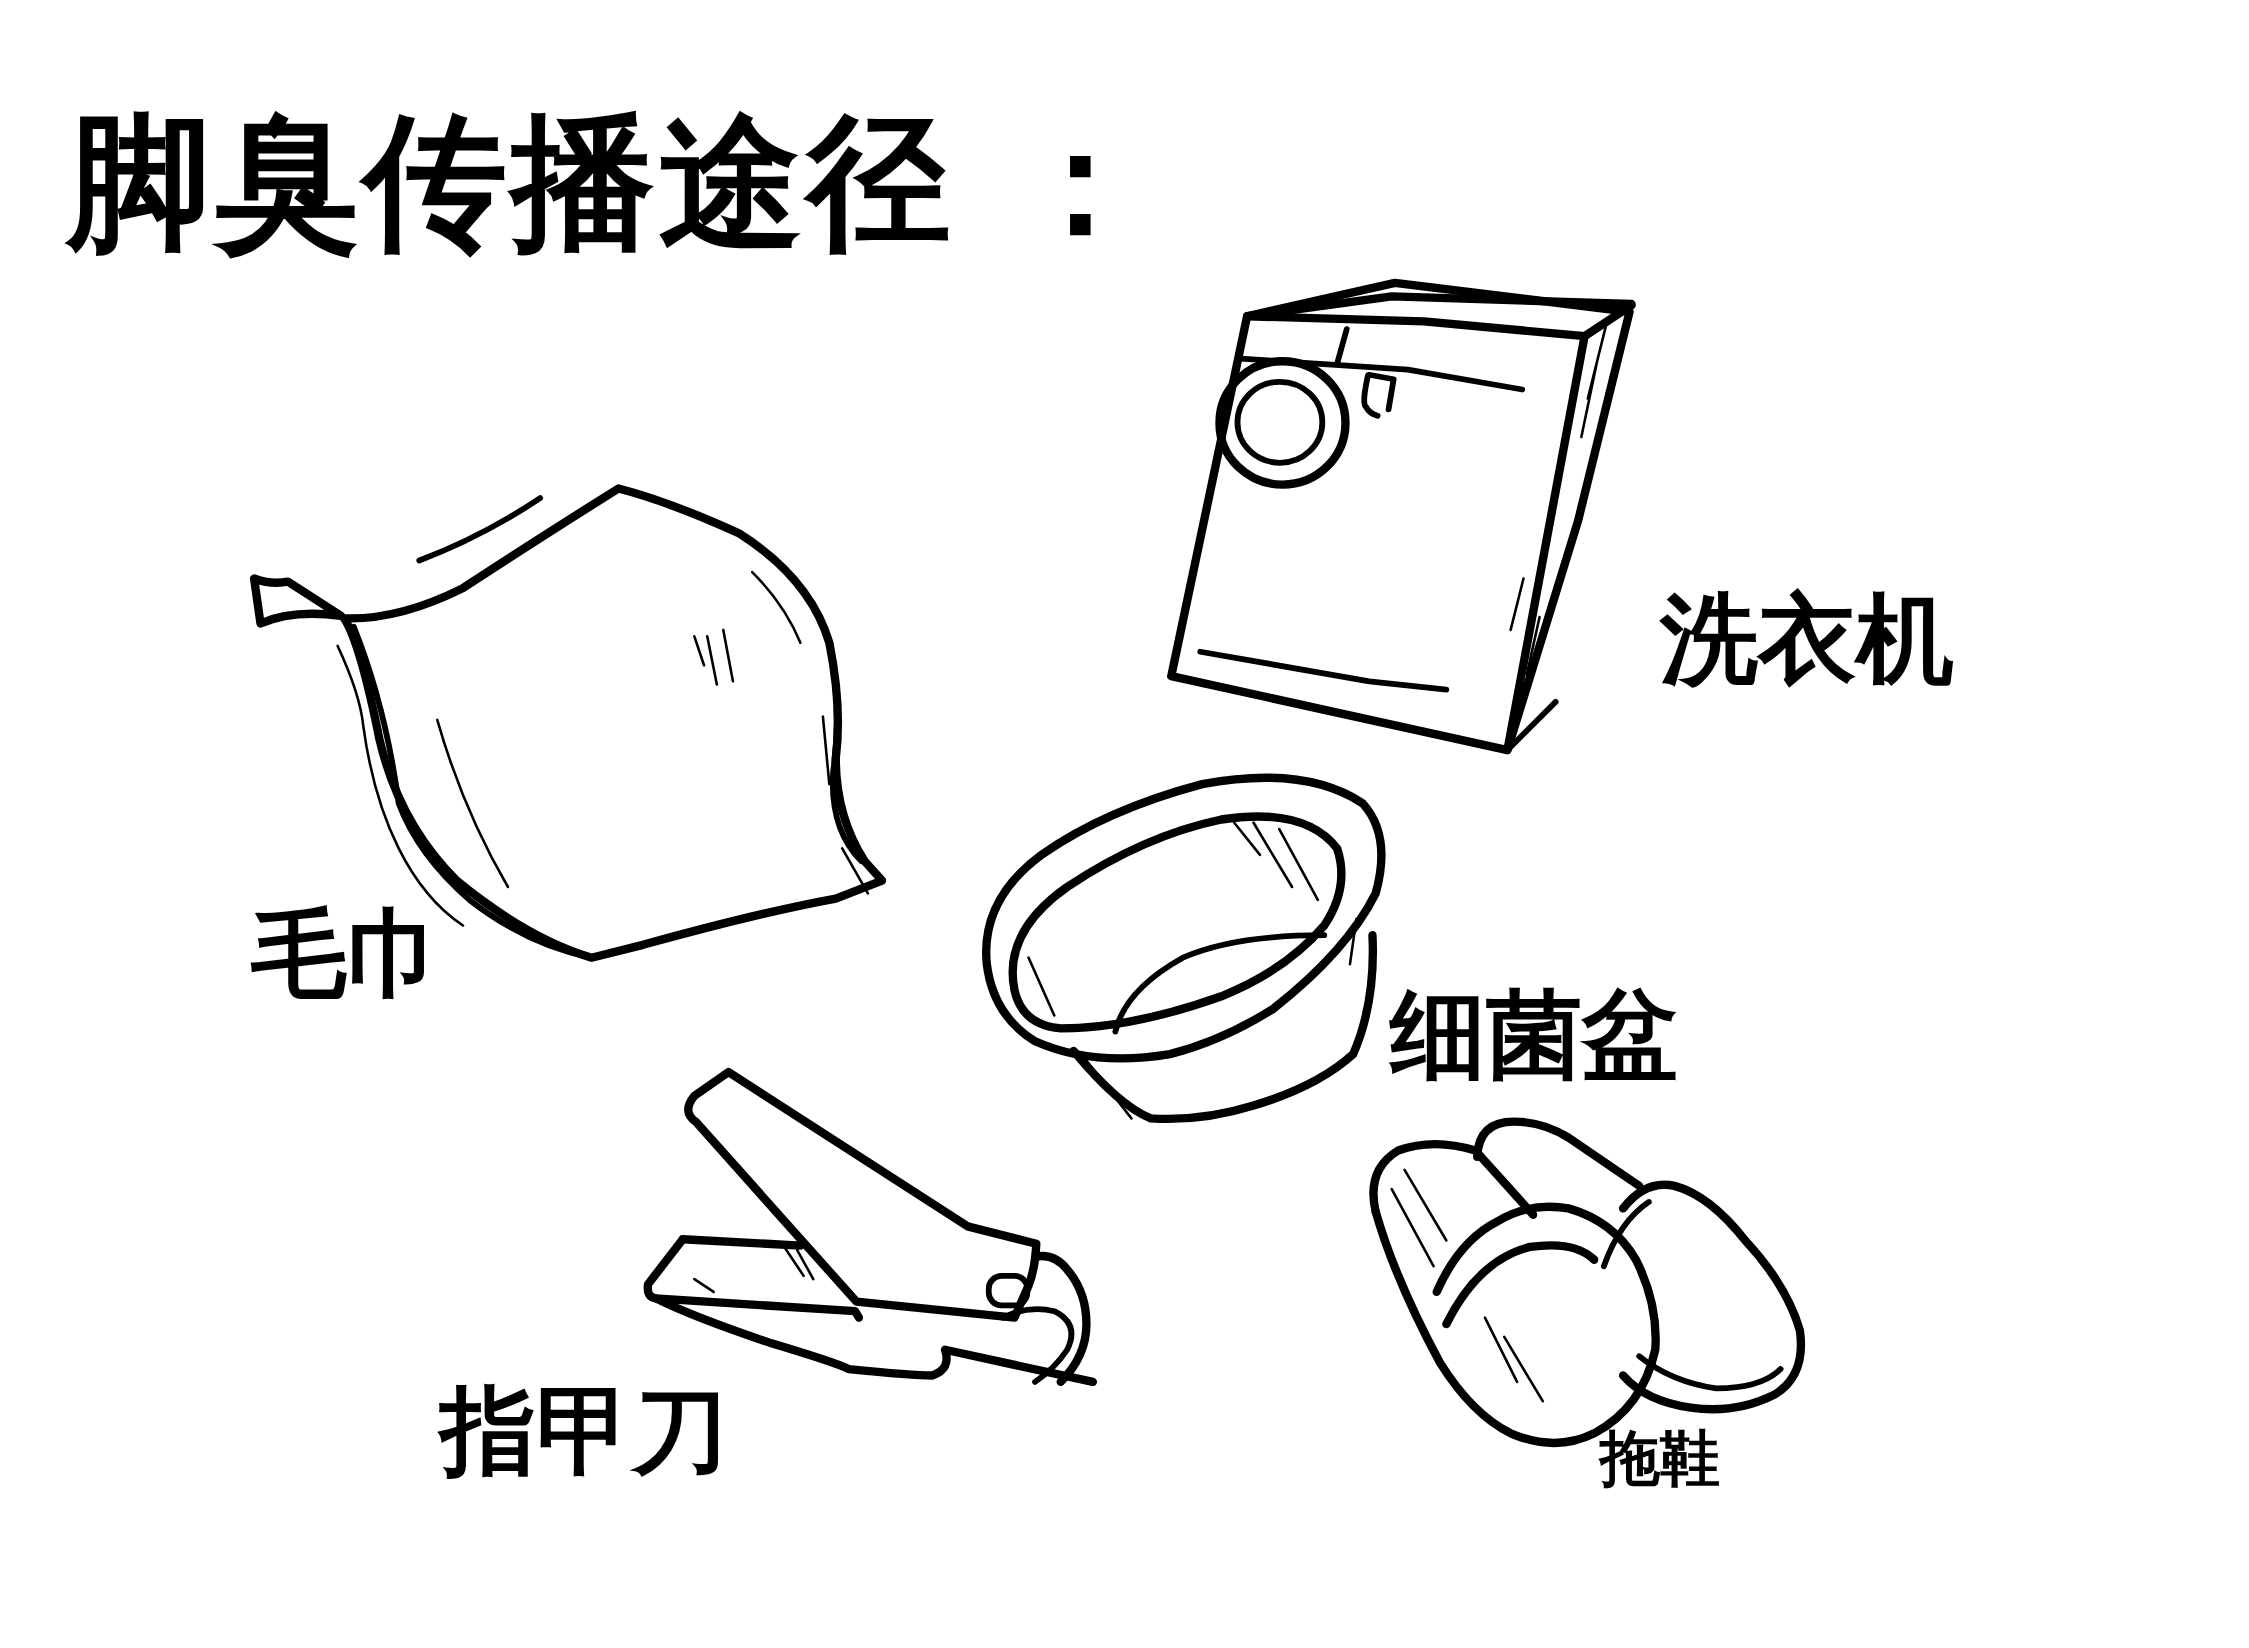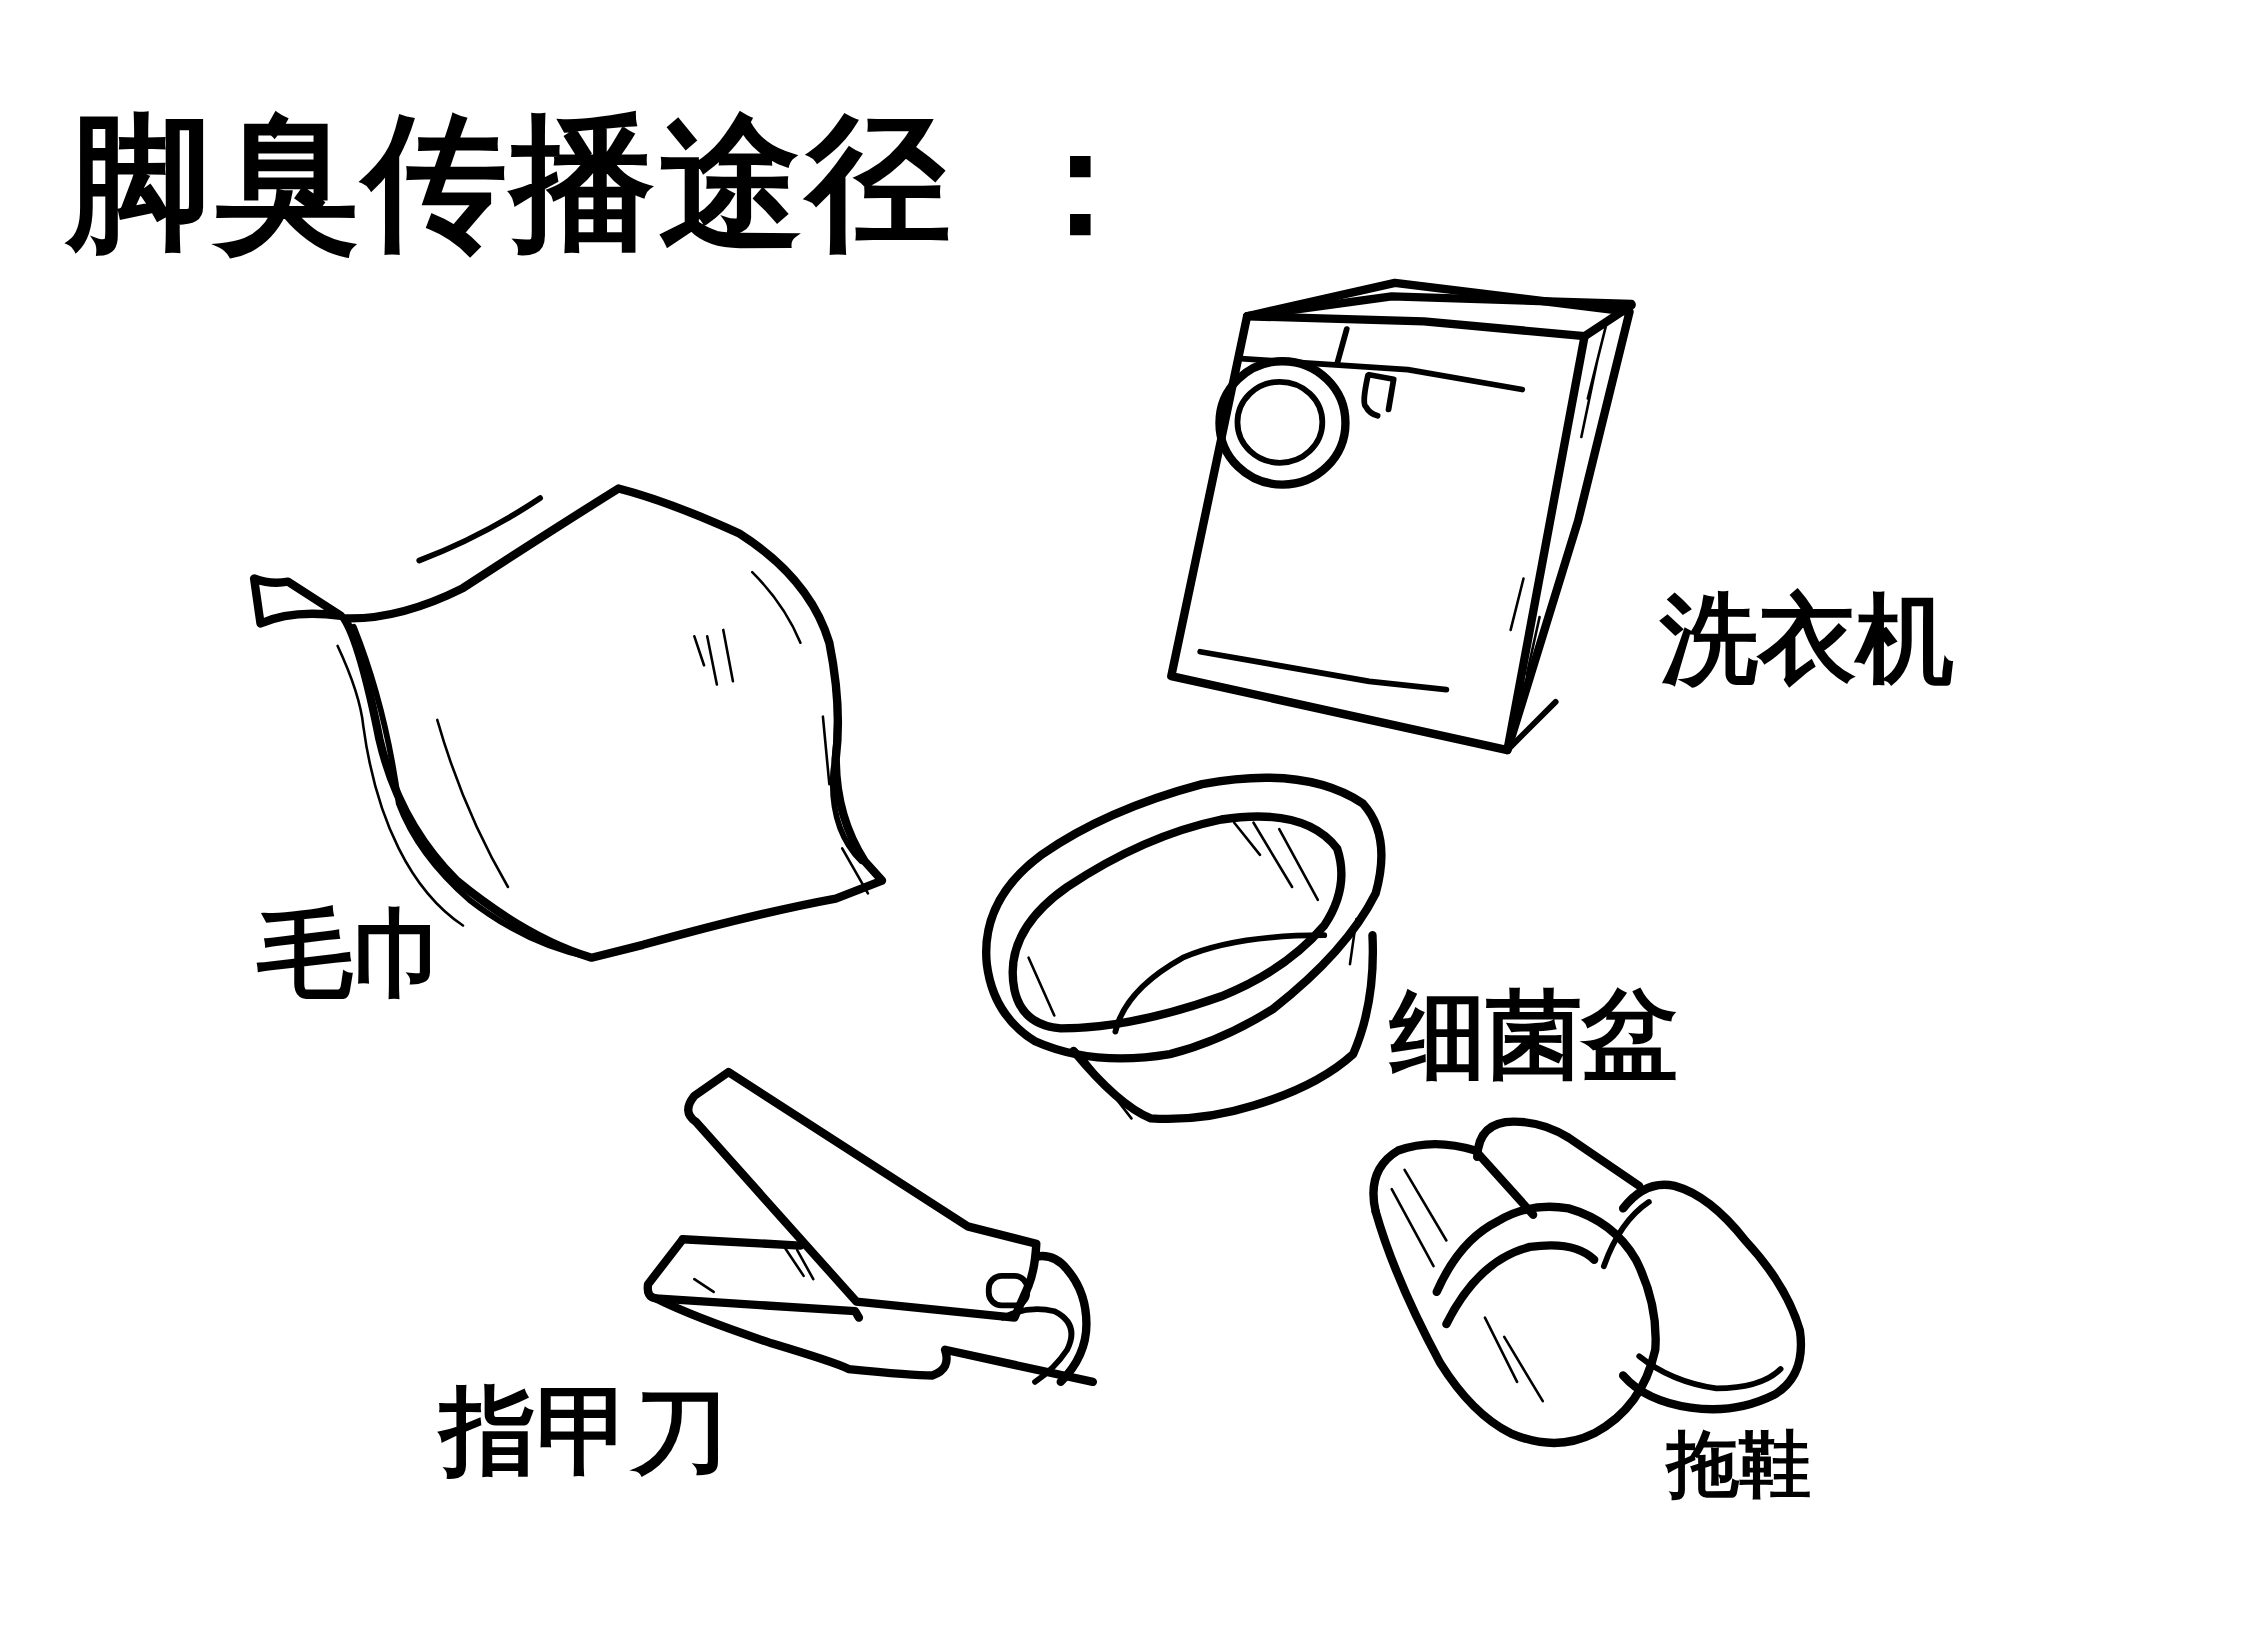--- a/index.html
+++ b/index.html
@@ -1,23 +1,23 @@
 <!DOCTYPE html>
 <html style="font-size:10.3px"><head>
 <meta charset="utf-8">
 <style>
   html, body { margin: 0; padding: 0; background: #ffffff; }
   body { width: 2250px; height: 1648px; position: relative; overflow: hidden; font-family: "DejaVu Sans", "Liberation Sans", sans-serif; color: #000; }
   .title { position: absolute; left: 67px; top: 109px; font-size: 147px; font-weight: bold; letter-spacing: 3.9px; line-height: 1; white-space: nowrap; transform: scaleX(0.98); transform-origin: left top; }
   .label { position: absolute; font-weight: bold; line-height: 1; white-space: nowrap; }
   .lbl-washer { left: 1660px; top: 590px; font-size: 98px; }
-  .lbl-towel { left: 257px; top: 906px; font-size: 96px; }
+  .lbl-towel { left: 251px; top: 906px; font-size: 96px; }
   .lbl-basin { left: 1390px; top: 939px; font-size: 96px; margin-top: 48px; }
   .lbl-clipper { left: 440px; top: 1383px; font-size: 96px; }
-  .lbl-slipper { left: 1667px; top: 1428px; font-size: 72px; }
+  .lbl-slipper { left: 1600px; top: 1428px; font-size: 60px; }
   svg.art { position: absolute; left: 0; top: 0; width: 2250px; height: 1648px; pointer-events: none; }
   svg.art path, svg.art ellipse, svg.art line, svg.art polyline, svg.art rect { fill: none; stroke: #000; stroke-linecap: round; stroke-linejoin: round; }
   .thick { stroke-width: 13; }
   .mid { stroke-width: 9; }
   .thin { stroke-width: 4; }
 </style>
 </head>
 <body>
 
 <div class="title">脚臭传播途径 ：</div>

